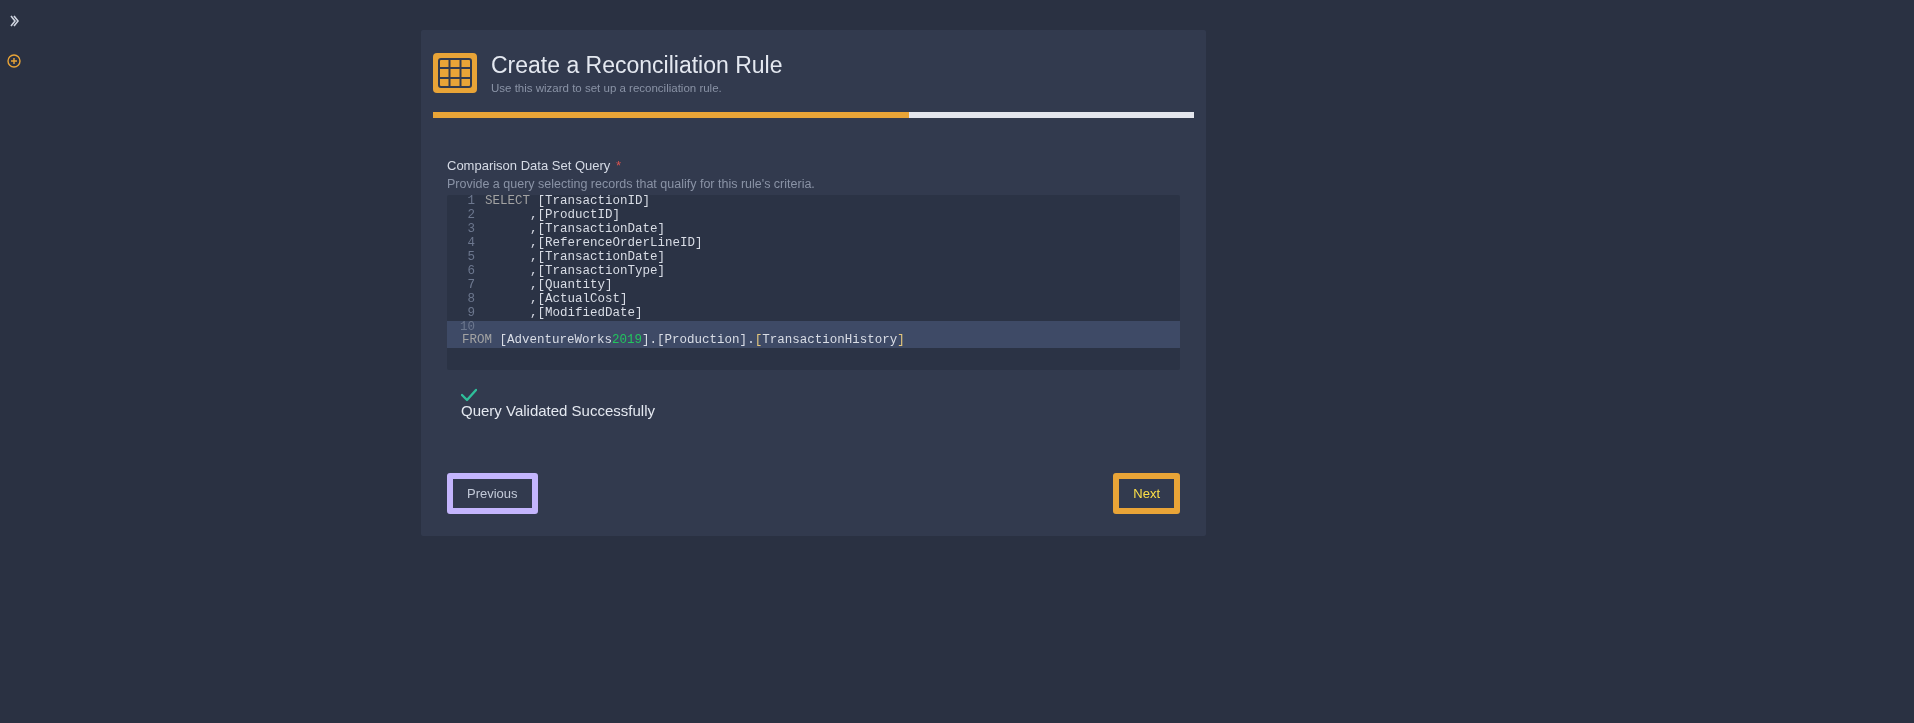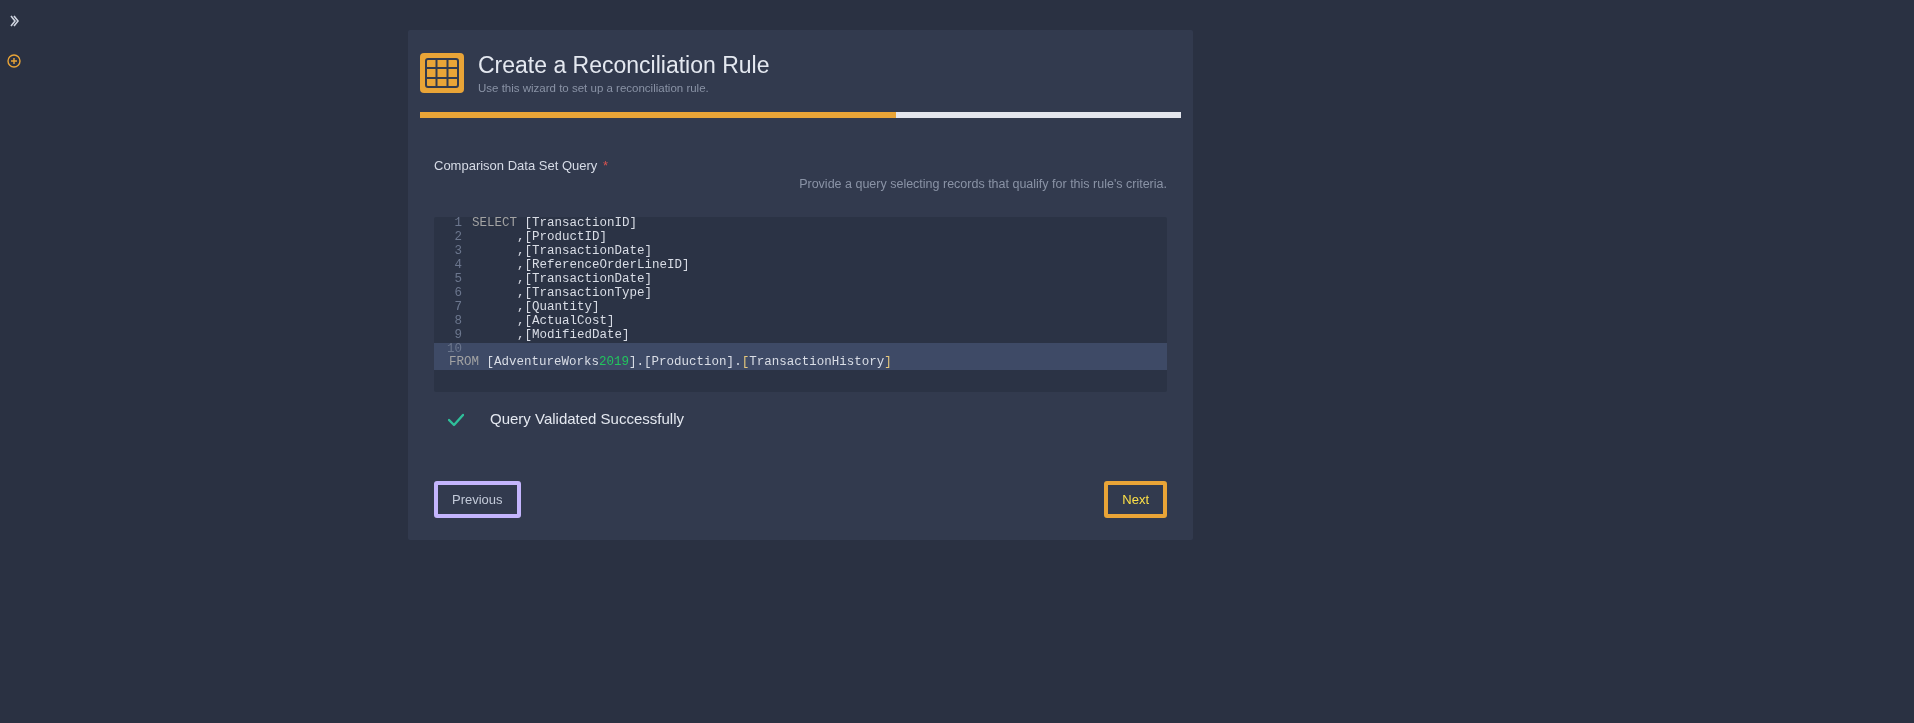--- a/index.html
+++ b/index.html
@@ -36,21 +36,21 @@
   }
   .mini-sidebar svg { display:block; }
 
   .content-area {
     flex: 1;
     position: relative;
   }
 
   .wizard-card {
     position: absolute;
-    left: 380px;
+    left: 393px;
     top: 30px;
     width: 785px;
     background: #323a4e;
     border-radius: 2px;
     padding-bottom: 22px;
   }
 
   .wizard-header {
     display: flex;
     align-items: center;
@@ -99,22 +99,21 @@
     color: #d6dbe6;
   }
   .required-star {
     color: #d9534f;
     margin-left: 2px;
   }
   .field-help {
     font-size: 12.5px;
     color: #8a93a6;
     margin-top: 4px;
-    margin-bottom: 26px;
-    text-align: right;
+    margin-bottom: 4px;
   }
 
   .code-editor {
     background: #2b3345;
     border-radius: 2px;
     font-family: Consolas, "Courier New", monospace;
     font-size: 12.5px;
     line-height: 1.1;
     padding-bottom: 22px;
   }
@@ -140,38 +139,39 @@
     color: #d9dde6;
   }
   .tok-kw { color: #a3a3a3; }
   .tok-ident { color: #d9dde6; }
   .tok-num { color: #22c55e; }
   .tok-punc { color: #d9dde6; }
   .tok-bracket-b { color: #e6c87d; }
 
   .validation-row {
     display: flex;
-    align-items: flex-end;
-    gap: 26px;
+    align-items: flex-start;
+    gap: 0;
     margin: 18px 0 0 14px;
+    flex-direction: column;
   }
   .validation-row svg { display:block; }
   .validation-text {
     font-size: 15px;
     color: #e4e8f0;
   }
 
   .wizard-footer {
     display: flex;
     justify-content: space-between;
     padding: 54px 26px 0 26px;
   }
   .btn {
     background: transparent;
-    border: 4px solid #c4b5fd;
+    border: 6px solid #c4b5fd;
     color: #c3cad9;
     font-size: 13px;
     padding: 7px 14px;
     border-radius: 3px;
     cursor: pointer;
     font-family: inherit;
   }
   .btn-next {
     border-color: #e9a437;
     color: #fde047;

